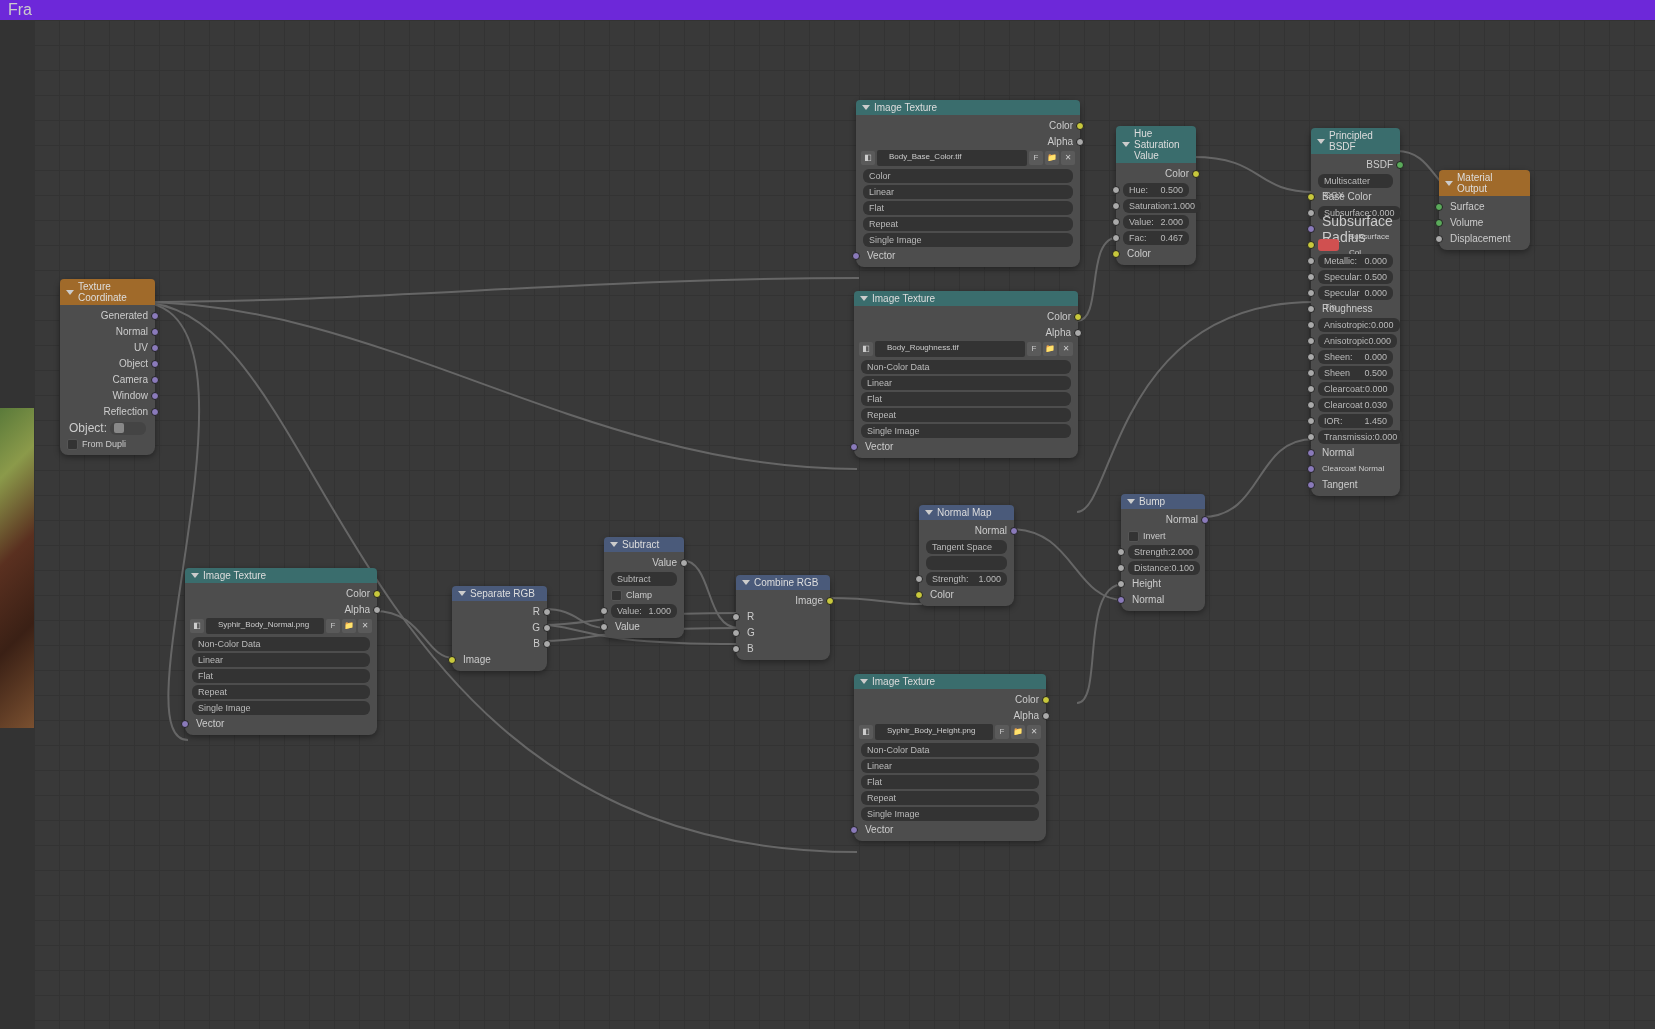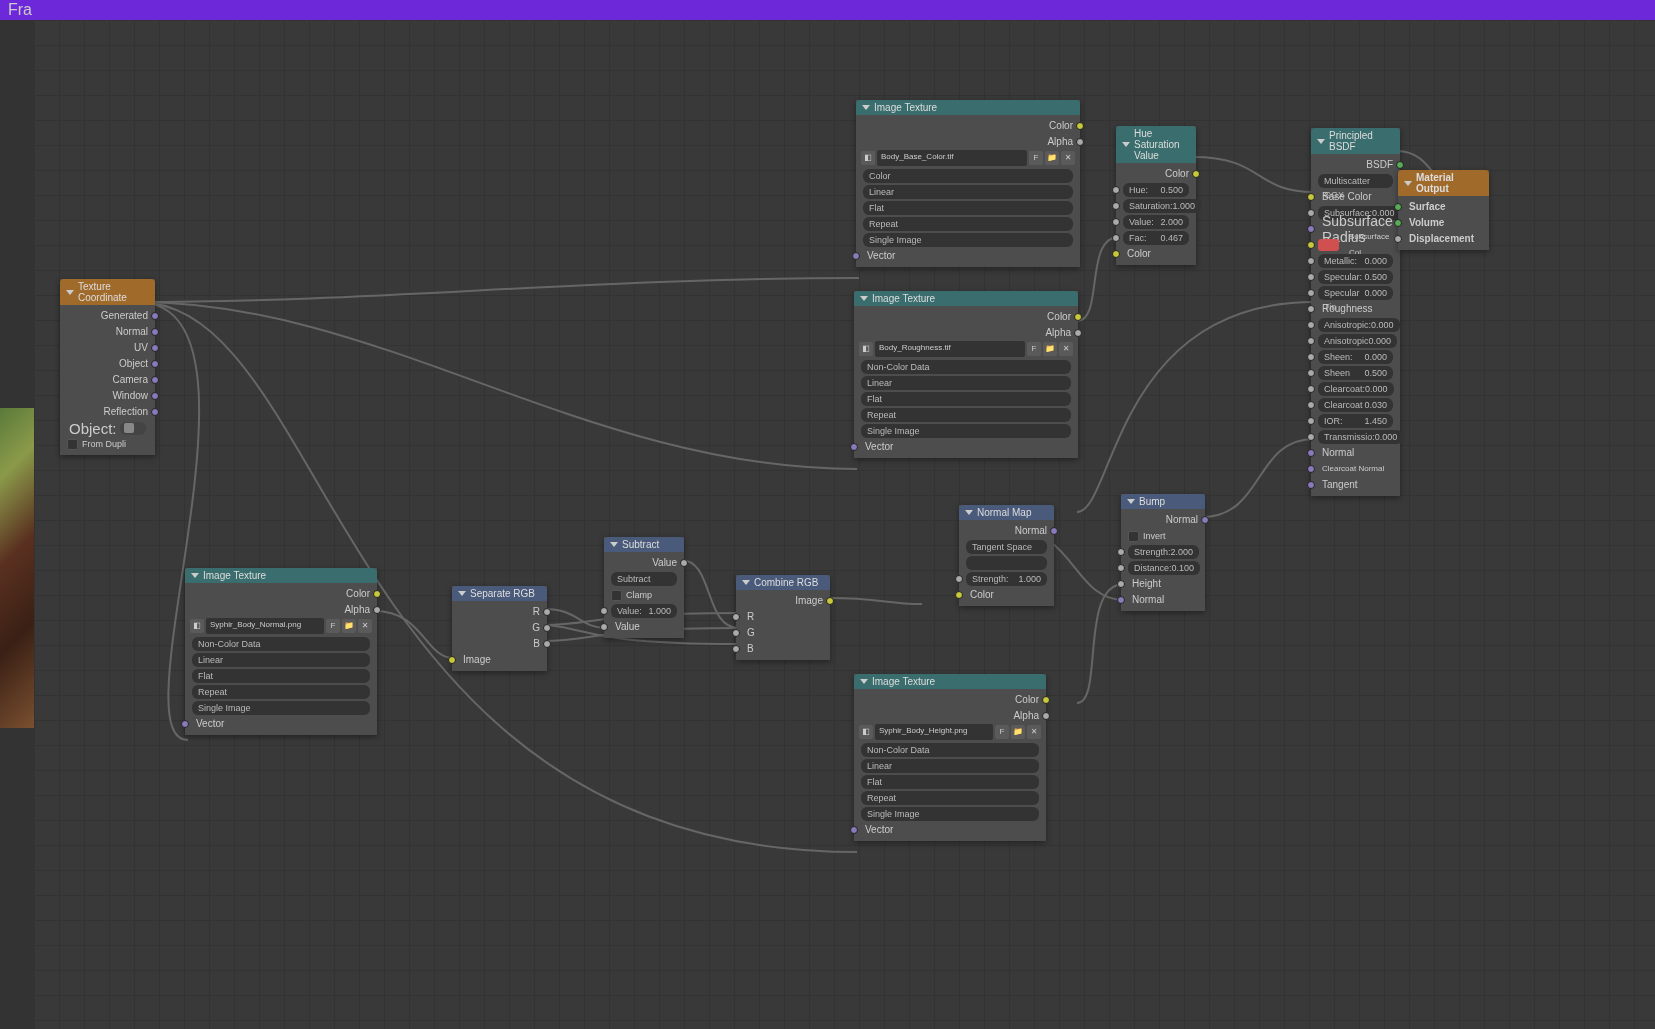--- a/index.html
+++ b/index.html
@@ -9,21 +9,21 @@
 .topbuttons { position: absolute; top: 28px; left: 4px; display: flex; gap: 4px; }
 .topbuttons .tb { width: 14px; height: 14px; background: #555; border-radius: 3px; color: #ccc; font-size: 10px; text-align: center; line-height: 14px; cursor: pointer; }
 
 .sidebar-left { position: absolute; top: 20px; left: 0; width: 34px; height: 1009px; background: #333; }
 .preview-img { position: absolute; top: 388px; left: 0; width: 34px; height: 320px; background: linear-gradient(135deg, #5a7a3a 0%, #8b9a4a 20%, #5a3020 45%, #3a2015 70%, #7a5030 100%); }
 
 .canvas { position: absolute; top: 20px; left: 34px; width: 1621px; height: 1009px; background: #393939; background-image: linear-gradient(#333 1px, transparent 1px), linear-gradient(90deg, #333 1px, transparent 1px); background-size: 25px 25px; }
 
 svg.wires { position: absolute; top: 0; left: 0; width: 100%; height: 100%; pointer-events: none; z-index: 1; }
 
-.node { position: absolute; border-radius: 0; background: #4d4d4d; box-shadow: 0 2px 6px rgba(0,0,0,0.4); font-size: 10px; color: #ccc; z-index: 2; }
+.node { position: absolute; border-radius: 8px; background: #4d4d4d; box-shadow: 0 2px 6px rgba(0,0,0,0.4); font-size: 10px; color: #ccc; z-index: 2; }
 .node-header { display: flex; align-items: center; gap: 4px; padding: 2px 6px; border-radius: 4px 4px 0 0; font-size: 10px; color: #ddd; }
 .hdr-teal { background: #3a6d6d; }
 .hdr-blue { background: #4a5a7a; }
 .hdr-orange { background: #a06a2a; }
 .hdr-tri { width: 0; height: 0; border-left: 4px solid transparent; border-right: 4px solid transparent; border-top: 5px solid #ccc; }
 .node-body { padding: 3px 5px; }
 .row { display: flex; align-items: center; height: 16px; padding: 0 2px; position: relative; line-height: 16px; }
 .row.out { justify-content: flex-end; }
 .row.in { justify-content: flex-start; }
 .sock { position: absolute; width: 8px; height: 8px; border-radius: 50%; top: 4px; border: 1px solid #222; }
@@ -33,27 +33,27 @@
 .s-grey { background: #aaa; }
 .s-purple { background: #8a7aba; }
 .s-green { background: #5aaa5a; }
 .field { background: #333; border-radius: 6px; height: 14px; line-height: 14px; padding: 0 6px; font-size: 9px; color: #bbb; flex: 1; margin: 1px 0; }
 .field.num { display: flex; justify-content: space-between; }
 .field.num span:first-child { color: #bbb; }
 .checkbox { display: flex; align-items: center; gap: 4px; font-size: 9px; }
 .chk { width: 11px; height: 11px; background: #333; border: 1px solid #555; border-radius: 2px; }
 .img-row { display: flex; align-items: center; gap: 2px; height: 16px; margin-bottom: 2px; }
 .img-icon { width: 14px; height: 14px; background: #5a5a5a; border-radius: 2px; font-size: 8px; text-align: center; line-height: 14px; }
-.img-name { background: #333; border-radius: 2px; height: 16px; line-height: 14px; padding: 0 4px; font-size: 8px; flex: 1; }
+.img-name { background: #333; border-radius: 2px; height: 16px; line-height: 14px; padding: 0 12px; font-size: 8px; flex: 1; }
 .img-btn { width: 14px; height: 14px; background: #5a5a5a; border-radius: 2px; font-size: 8px; text-align: center; line-height: 14px; cursor: pointer; }
 .color-chip { width: 26px; height: 12px; border-radius: 3px; }
 .subsurfcolor { background: #d05050; }
 .label-in { margin-left: 4px; }
 .objrow { display: flex; align-items: center; gap: 3px; height: 16px; padding: 0 4px; }
-.objrow .objlbl { font-size: 15px; }
+.objrow .objlbl { font-size: 12px; }
 .objfield { flex: 1; background: #444; border-radius: 6px; height: 13px; display: flex; align-items: center; padding: 0 4px; }
 .objicon { width: 10px; height: 10px; background: #888; border-radius: 2px; }
 </style>
 </head>
 <body>
 
 <div class="topbar"><span>Fra</span></div>
 <div class="topbuttons">
   <div class="tb">+</div>
   <div class="tb">+</div>
@@ -383,21 +383,21 @@
           <span class="sock in-s s-grey"></span>
           <span class="label-in">G</span>
         </div>
     <div class="row in">
           <span class="sock in-s s-grey"></span>
           <span class="label-in">B</span>
         </div>
   </div>
 </div>
 
-<div class="node" style="left:885px; top:485px; width:95px;margin-left:40px;">
+<div class="node" style="left:885px; top:485px; width:95px;">
   <div class="node-header hdr-blue">
         <span class="hdr-tri"></span>
         <span>Normal Map</span>
       </div>
   <div class="node-body">
     <div class="row out">
           <span>Normal</span>
           <span class="sock out-s s-purple"></span>
         </div>
     <div class="row">
@@ -628,21 +628,21 @@
           <span class="sock in-s s-purple"></span>
           <span class="label-in" style="font-size:8px">Clearcoat Normal</span>
         </div>
     <div class="row in">
           <span class="sock in-s s-purple"></span>
           <span class="label-in">Tangent</span>
         </div>
   </div>
 </div>
 
-<div class="node" style="left:1364px; top:150px; width:91px;font-weight:bold;">
+<div class="node" style="left:1405px; top:150px; width:91px;">
   <div class="node-header hdr-orange">
         <span class="hdr-tri"></span>
         <span>Material Output</span>
       </div>
   <div class="node-body">
     <div class="row in">
           <span class="sock in-s s-green"></span>
           <span class="label-in">Surface</span>
         </div>
     <div class="row in">

